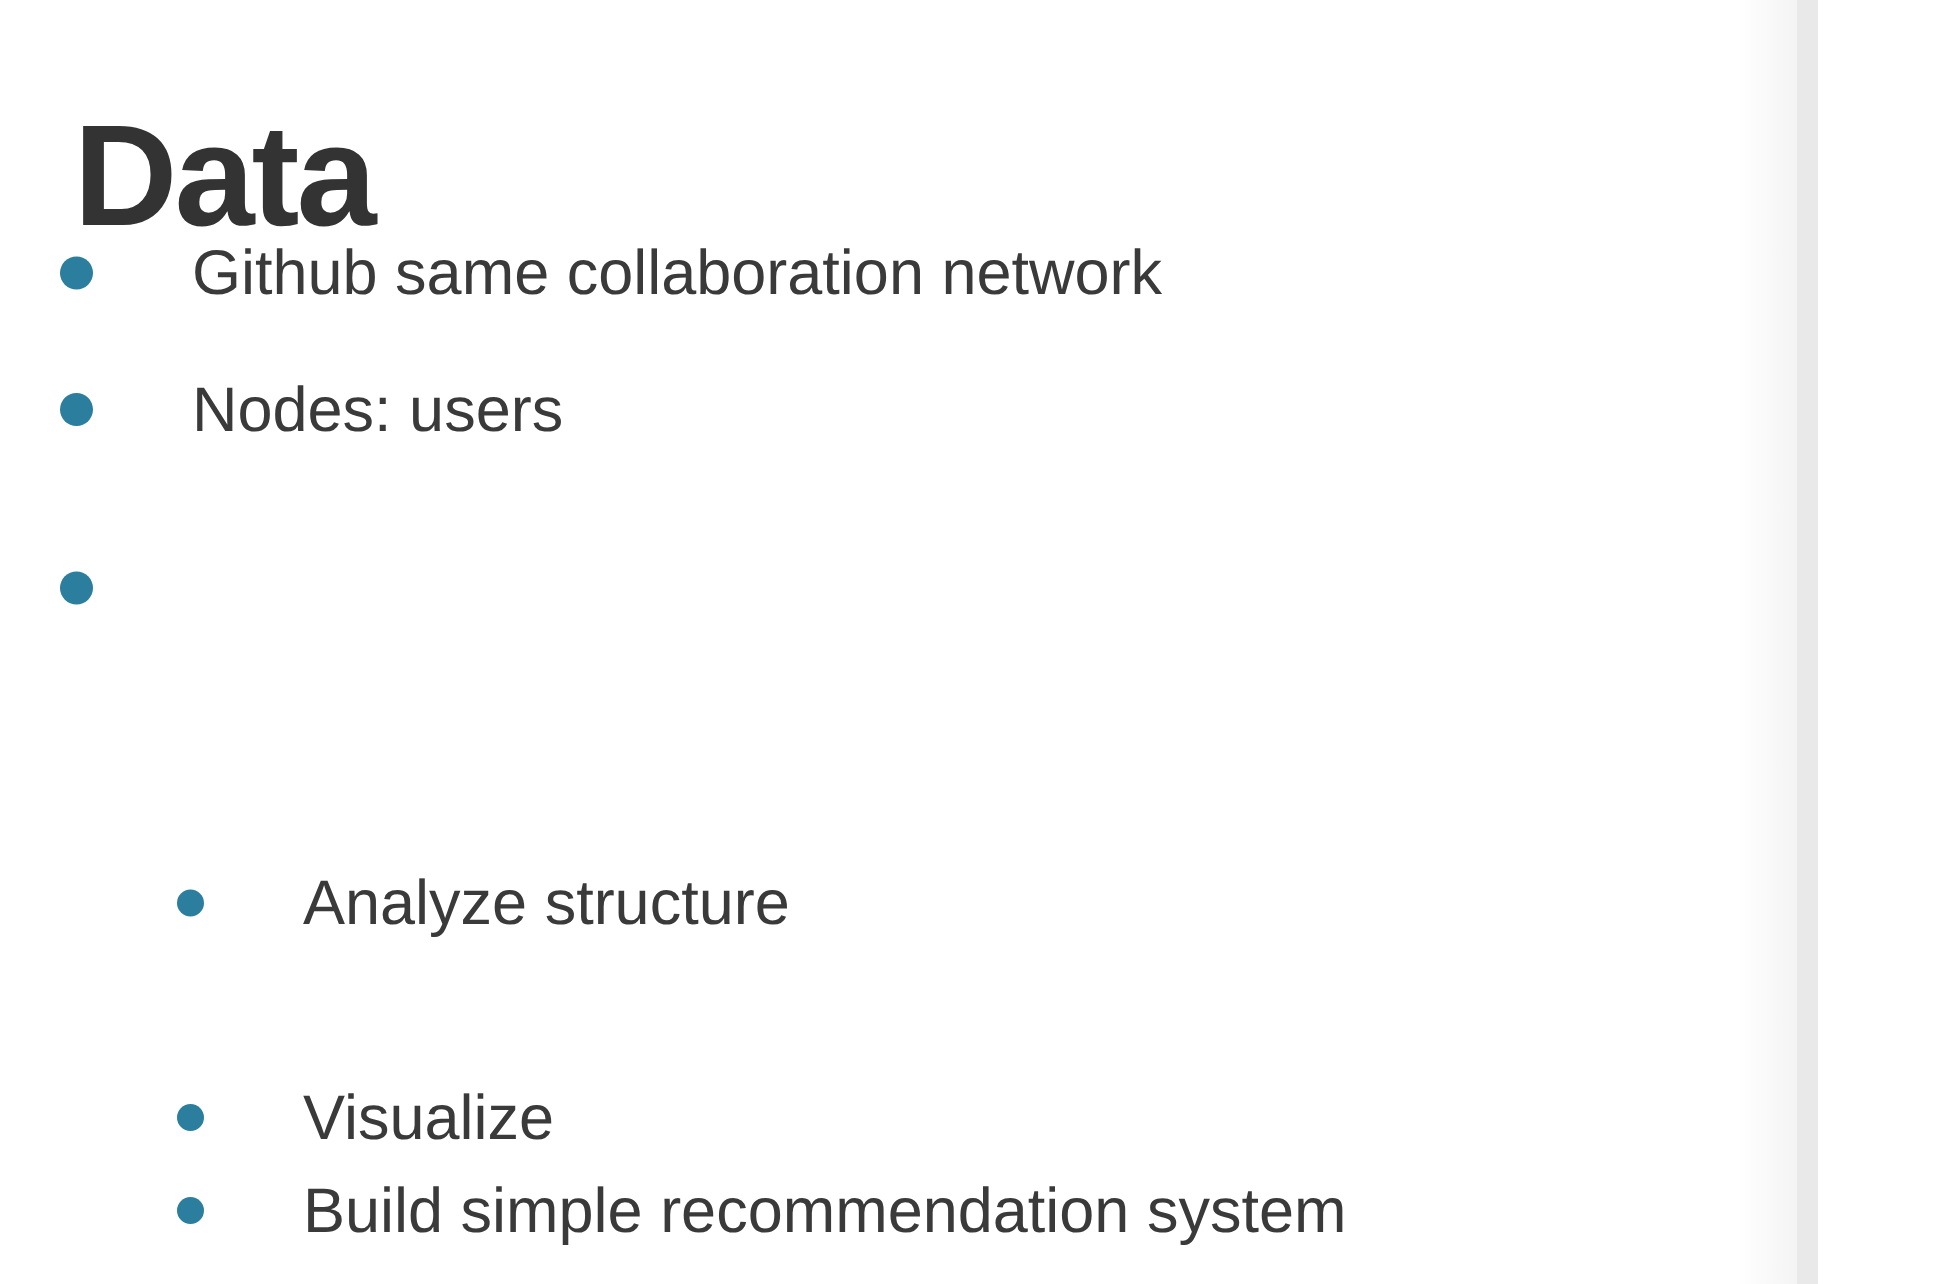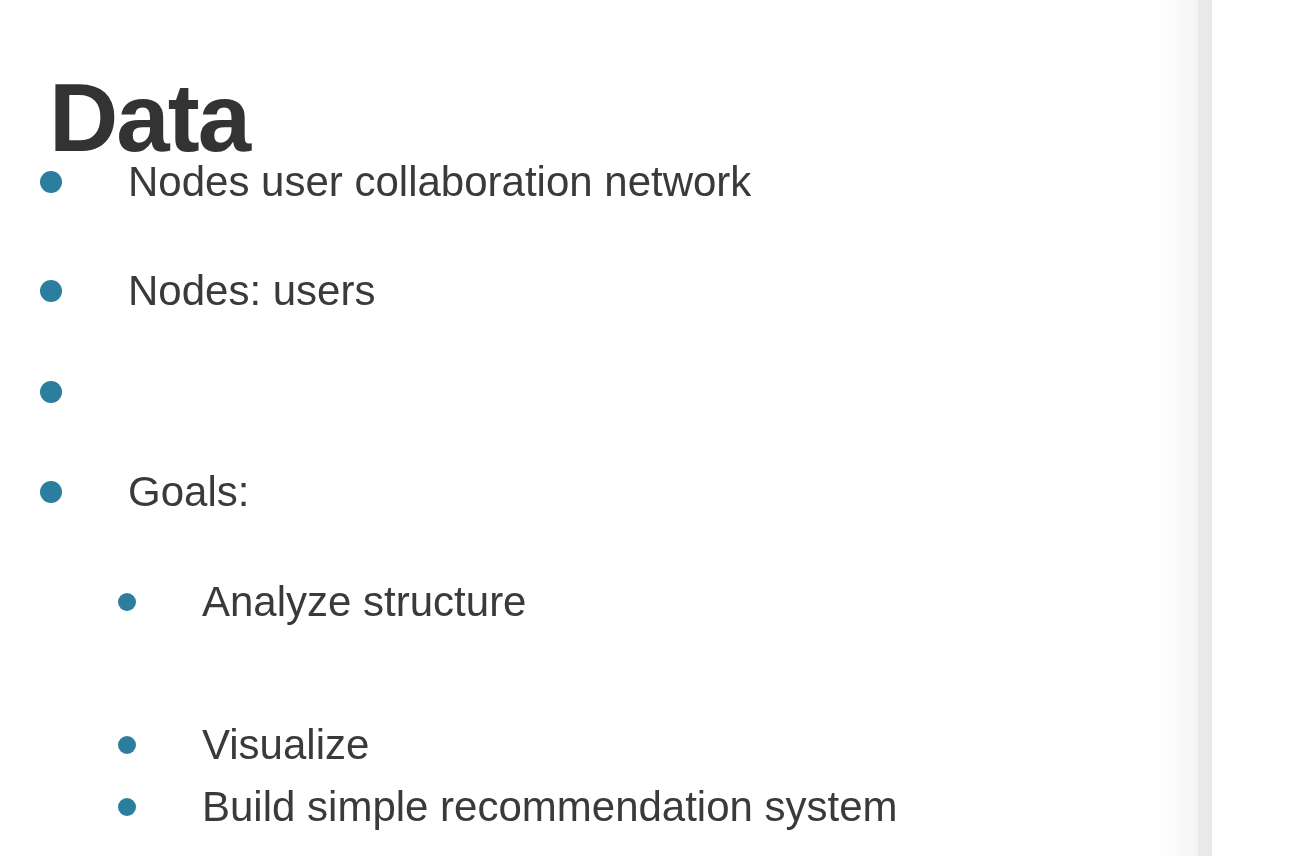--- a/index.html
+++ b/index.html
@@ -51,21 +51,21 @@
   .bullet-text {
     position: absolute;
     font-size: 42px;
     line-height: 50px;
     color: #3a3a3a;
     white-space: nowrap;
   }
   .level1 .bullet-text { left: 128px; }
   .level2 .bullet-text { left: 202px; }
   .row-1 { top: 157px; }
-  .row-2 { top: 266px; }
+  .row-2 { top: 248px; }
   .row-3 { top: 367px; }
   .row-4 { top: 467px; }
   .row-5 { top: 577px; }
   .row-6 { top: 720px; }
   .row-7 { top: 782px; }
   .bullet-dot { top: 50%; transform: translateY(-50%); }
   .bullet-text { top: 0; }
   .right-edge-shade {
     position: absolute;
     top: 0;
@@ -85,36 +85,32 @@
 </style>
 </head>
 <body>
 
 <div class="slide">
 
   <h1 class="slide-title">Data</h1>
 
   <div class="bullet-row level1 row-1">
     <span class="bullet-dot"></span>
-    <span class="bullet-text">Nodes user collaboration network</span>
+    <span class="bullet-text">Github same collaboration network</span>
   </div>
 
   <div class="bullet-row level1 row-2">
     <span class="bullet-dot"></span>
     <span class="bullet-text">Nodes: users</span>
   </div>
 
   <div class="bullet-row level1 row-3">
     <span class="bullet-dot"></span>
   </div>
 
-  <div class="bullet-row level1 row-4">
-    <span class="bullet-dot"></span>
-    <span class="bullet-text">Goals:</span>
-  </div>
 
   <div class="bullet-row level2 row-5">
     <span class="bullet-dot"></span>
     <span class="bullet-text">Analyze structure</span>
   </div>
 
   <div class="bullet-row level2 row-6">
     <span class="bullet-dot"></span>
     <span class="bullet-text">Visualize</span>
   </div>

